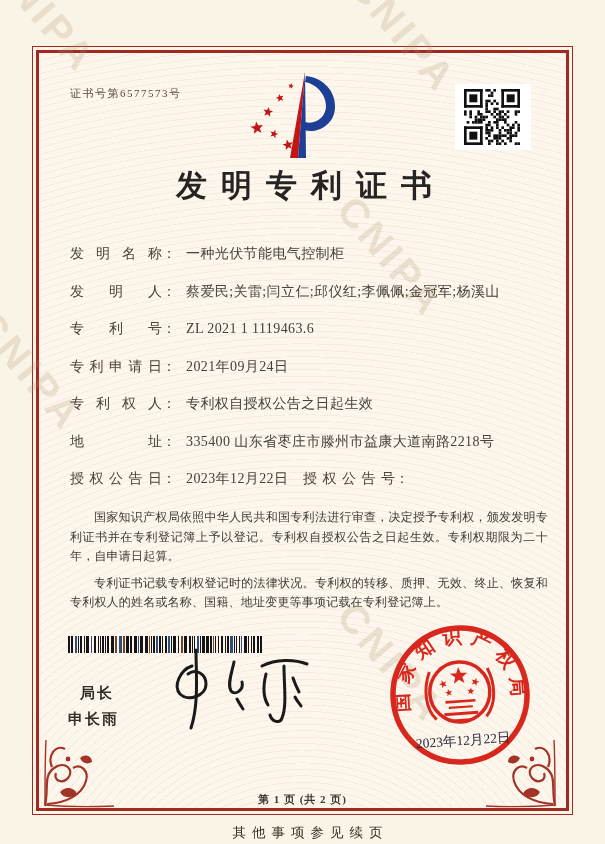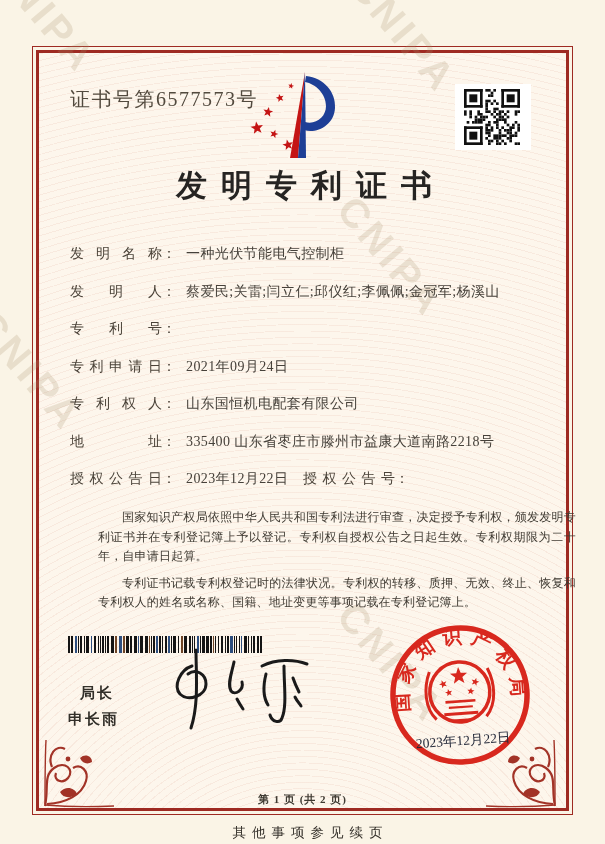--- a/index.html
+++ b/index.html
@@ -8,33 +8,33 @@
   
   .frame{position:absolute;left:36px;top:50px;width:527px;height:755px;
          border:3px solid var(--red,#9e2a22);outline:1.5px solid var(--red,#9e2a22);outline-offset:3px;
          background:
            repeating-radial-gradient(ellipse 140% 90% at 50% 118%,
              rgba(208,122,100,0.10) 0 1px, rgba(208,122,100,0) 1px 7px),
            #fdf6ec;}
   .watermark{position:absolute;font-family:"Liberation Sans",sans-serif;font-weight:bold;
              font-size:40px;letter-spacing:4px;color:rgba(168,146,110,0.22);
              transform:rotate(50deg);transform-origin:center;white-space:nowrap;pointer-events:none;}
-  .cert-no{position:absolute;left:70px;top:86px;font-size:20px;letter-spacing:1.5px;color:#524a3e;}
+  .cert-no{position:absolute;left:70px;top:86px;font-size:11px;letter-spacing:1.5px;color:#524a3e;}
   .qr-box{position:absolute;left:455px;top:84px;width:76px;height:66px;background:#ffffff;}
   .qr-box svg{position:absolute;left:9px;top:5px;}
   .title{position:absolute;left:36px;top:165px;width:536px;text-align:center;
          font-size:31px;font-weight:bold;letter-spacing:14px;text-indent:14px;color:#262422;}
   .fields{position:absolute;left:70px;top:243px;width:480px;}
   .frow{display:flex;align-items:baseline;margin-bottom:15.5px;font-size:14px;line-height:22px;position:relative;}
   .lab{display:inline-block;width:92px;text-align:justify;text-align-last:justify;color:#4a4238;}
   .colon{color:#4a4238;}
   .val{margin-left:10px;letter-spacing:0.4px;color:#46413a;}
   .grant2{position:absolute;left:233px;top:0;display:flex;align-items:flex-start;}
   .paras{position:absolute;left:70px;top:508px;width:478px;font-size:12px;line-height:19.5px;
-         text-align:justify;color:#3f3a32;letter-spacing:0.2px;margin-left:28px;}
+         text-align:justify;color:#3f3a32;letter-spacing:0.2px;}
   .paras p{margin:0 0 7px 0;text-indent:2em;}
   .barcode-wrap{position:absolute;left:68px;top:636px;}
   .director-title{position:absolute;left:80px;top:684px;font-family:"Liberation Sans",sans-serif;
                   font-weight:bold;font-size:15px;letter-spacing:2px;color:#33302a;}
   .director-name{position:absolute;left:68px;top:710px;font-family:"Liberation Sans",sans-serif;
                  font-weight:bold;font-size:15px;letter-spacing:2px;color:#33302a;}
   .signature{position:absolute;left:162px;top:644px;}
   .seal{position:absolute;left:385px;top:620px;width:150px;height:150px;transform:rotate(-4deg);}
   .page-number{position:absolute;left:36px;top:792px;width:533px;text-align:center;
                font-size:11px;color:#3f3a32;letter-spacing:1px;font-weight:bold;}
@@ -219,30 +219,31 @@
       <span class="val">一种光伏节能电气控制柜</span>
     </div>
     <div class="frow">
       <span class="lab">发明人</span>
         <span class="colon">：</span>
       <span class="val">蔡爱民;关雷;闫立仁;邱仪红;李佩佩;金冠军;杨溪山</span>
     </div>
     <div class="frow">
       <span class="lab">专利号</span>
         <span class="colon">：</span>
+      <span class="val">ZL 2021 1 1119463.6</span>
     </div>
     <div class="frow">
       <span class="lab">专利申请日</span>
         <span class="colon">：</span>
       <span class="val">2021年09月24日</span>
     </div>
     <div class="frow">
       <span class="lab">专利权人</span>
         <span class="colon">：</span>
-      <span class="val">山东国恒机电配套有限公司</span>
+      <span class="val">专利权自授权公告之日起生效</span>
     </div>
     <div class="frow">
       <span class="lab">地址</span>
         <span class="colon">：</span>
       <span class="val">335400 山东省枣庄市滕州市益康大道南路2218号</span>
     </div>
     <div class="frow">
       <span class="lab">授权公告日</span>
         <span class="colon">：</span>
       <span class="val">2023年12月22日</span>

